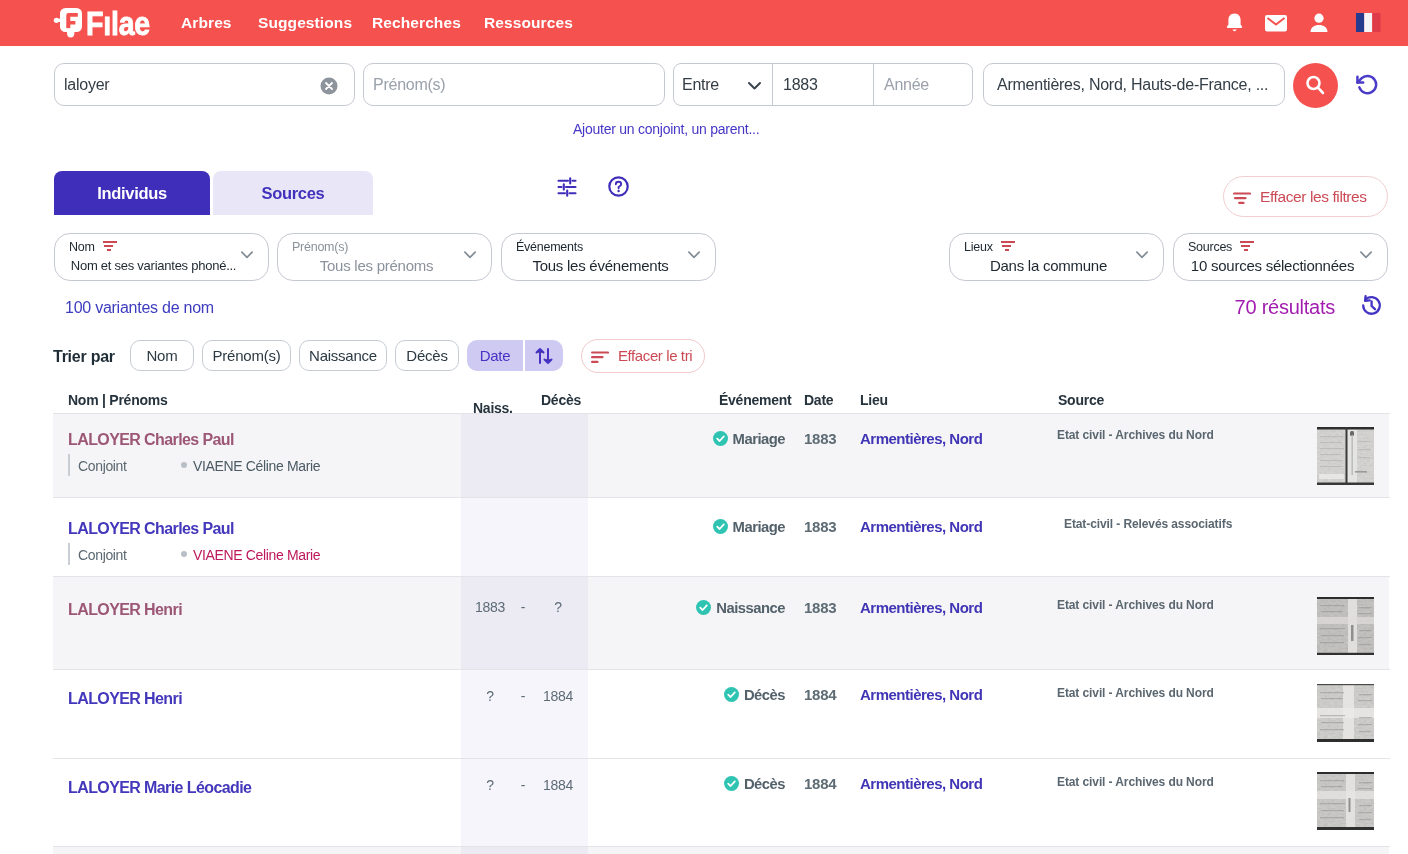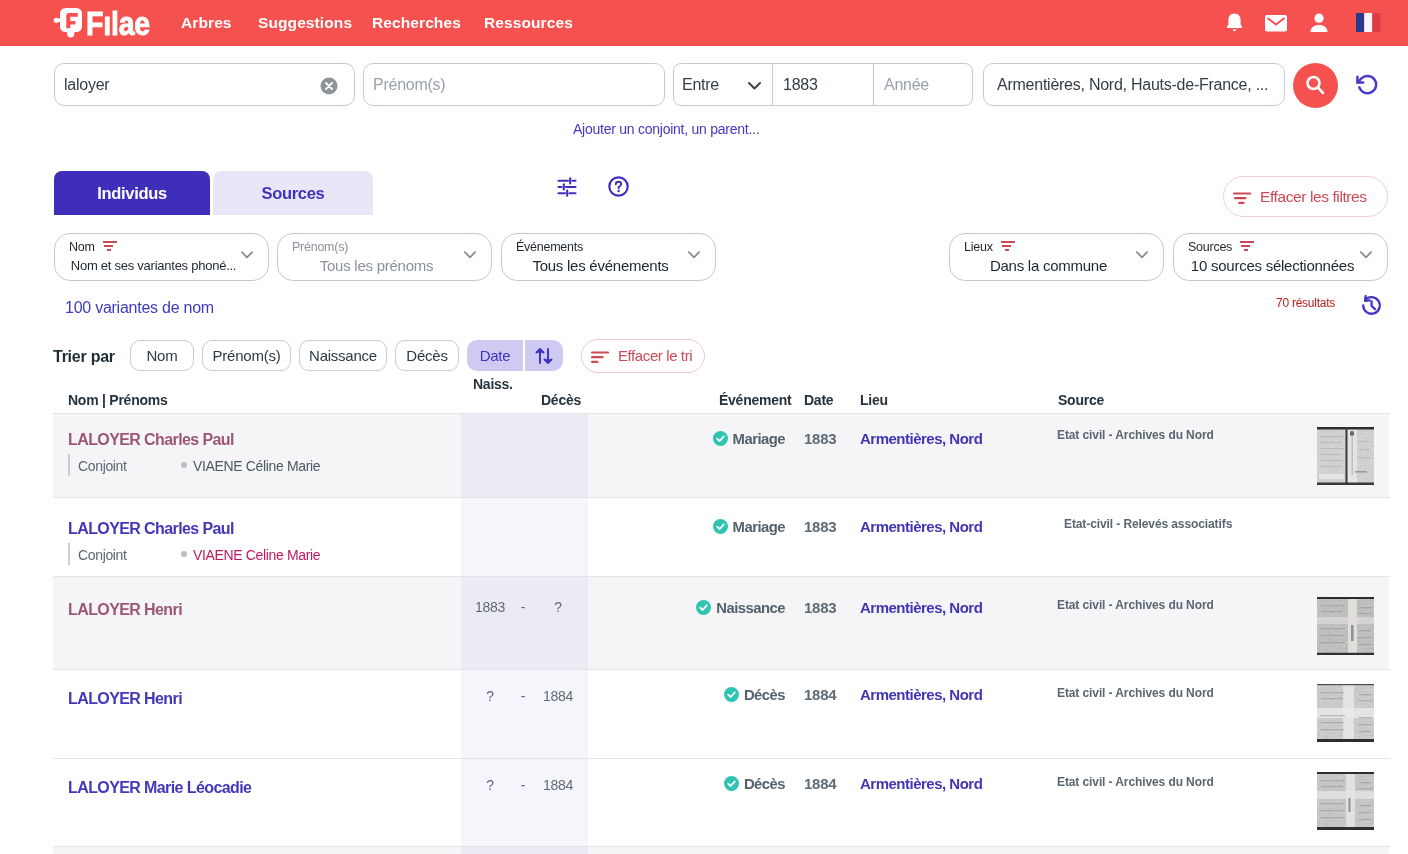--- a/index.html
+++ b/index.html
@@ -210,21 +210,21 @@
   </div>
   <div class="dd" style="left:1173px;">
     <div class="lbl">Sources <span class="mini-funnel"></span></div>
     <div class="val">10 sources sélectionnées</div>
     <svg class="chev" width="15" height="15" viewBox="0 0 15 15">
         <path d="M2 4.5 L7.5 10 L13 4.5" fill="none" stroke="#828c95" stroke-width="1.8" stroke-linecap="round" stroke-linejoin="round"></path>
       </svg>
   </div>
 
   <div class="abs" style="left:65px; top:299px; font-size:16px; color:#3d3cbf;">100 variantes de nom</div>
-  <div class="abs" style="left:1150px; top:296px; width:185px; text-align:right; font-size:12px; color:#b91c1c;">70 résultats</div>
+  <div class="abs" style="left:1150px; top:296px; width:185px; text-align:right; font-size:20px; color:#a21caf;">70 résultats</div>
   <div class="abs" id="histicon" style="left:1361px; top:295px;">
     <svg width="21" height="21" viewBox="0 0 21 21">
       <path d="M4.2 5 A8.3 8.3 0 1 1 2.2 10.5" fill="none" stroke="#4434c4" stroke-width="2.3" stroke-linecap="round"></path>
       <path d="M4.6 1.2 L4.1 5.8 L8.7 5.4" fill="none" stroke="#4434c4" stroke-width="2.3" stroke-linecap="round" stroke-linejoin="round"></path>
       <path d="M10.6 6.4 L10.6 11 L14 14.2" fill="none" stroke="#4434c4" stroke-width="2.3" stroke-linecap="round" stroke-linejoin="round"></path>
     </svg>
   </div>
 
   <div class="abs" style="left:53px; top:348px; font-size:16px; font-weight:700; color:#1f2d37;">Trier par</div>
   <div class="sbtn" style="left:130px; width:64px;">Nom</div>
@@ -246,21 +246,21 @@
       <g stroke="#cb4a55" stroke-width="2.2" stroke-linecap="round">
         <path d="M1.1 1.5 L17 1.5"></path>
           <path d="M1.1 6.2 L11.5 6.2"></path>
           <path d="M1.1 10.9 L6.5 10.9"></path>
       </g>
     </svg>
     <span style="position:absolute; left:36px; top:7px; font-size:15px; color:#cb4a55; letter-spacing:-0.4px;">Effacer le tri</span>
   </div>
 
   <div class="th" style="left:68px;  top:392px;">Nom | Prénoms</div>
-  <div class="th" style="left:473px; top:376px;">Naiss.</div>
+  <div class="th" style="left:473px; top:400px;">Naiss.</div>
   <div class="th" style="left:541px; top:392px;">Décès</div>
   <div class="th" style="left:719px; top:392px;">Événement</div>
   <div class="th" style="left:804px; top:392px;">Date</div>
   <div class="th" style="left:860px; top:392px;">Lieu</div>
   <div class="th" style="left:1058px; top:392px;">Source</div>
 
   <div class="abs" style="left:53px; top:414px; width:1336px; height:83px; background:#f5f5f7;"></div>
   <div class="abs" style="left:53px; top:577px; width:1336px; height:92px; background:#f5f5f7;"></div>
   <div class="abs" style="left:53px; top:847px; width:1336px; height:7px; background:#f5f5f7;"></div>
 

